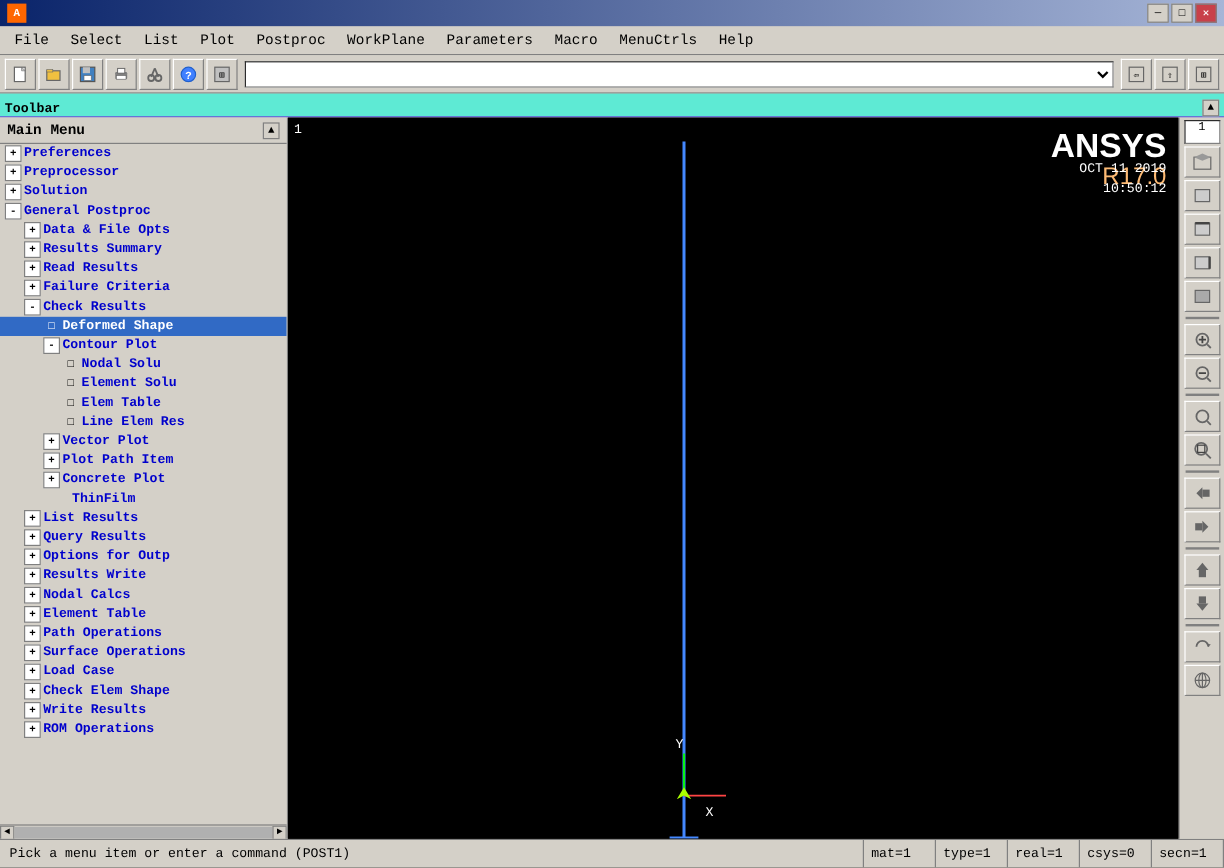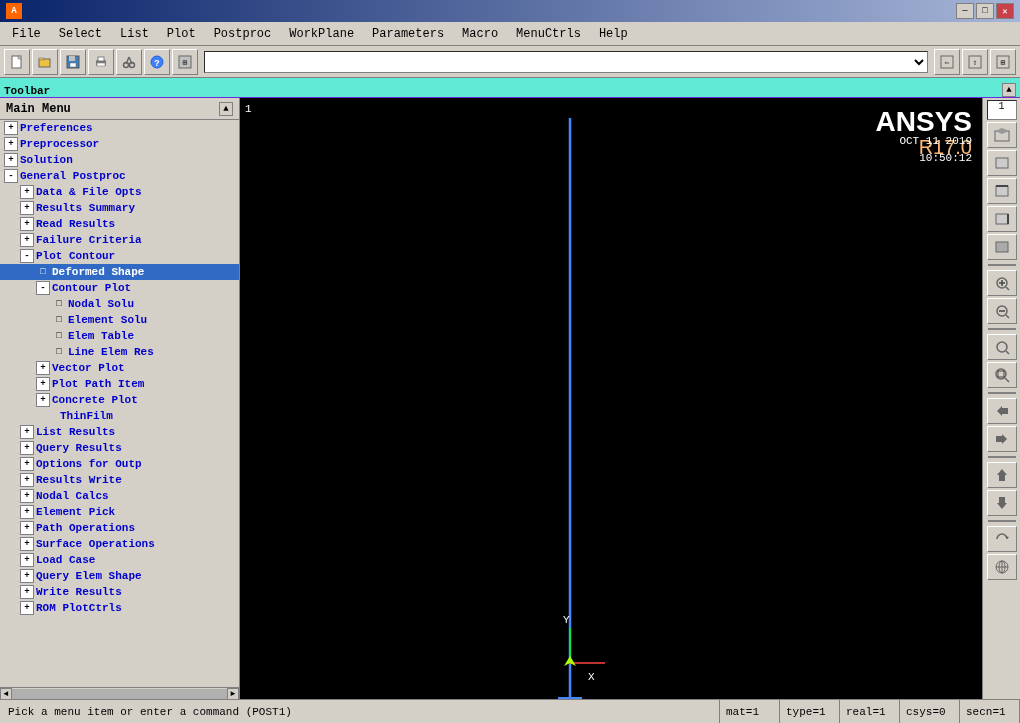--- a/index.html
+++ b/index.html
@@ -483,21 +483,21 @@
         <span class="item-label">Read Results</span>
       </div>
 
       <div class="tree-item" style="padding-left:20px">
         <span class="expander">+</span>
         <span class="item-label">Failure Criteria</span>
       </div>
 
       <div class="tree-item" style="padding-left:20px">
         <span class="expander">-</span>
-        <span class="item-label">Plot Contour</span>
+        <span class="item-label">Check Results</span>
       </div>
 
       <div class="tree-item highlighted" style="padding-left:36px">
         <span class="expander" style="border:none;background:transparent;color:#fff;">□</span>
         <span class="item-label">Deformed Shape</span>
       </div>
 
       <div class="tree-item" style="padding-left:36px">
         <span class="expander">-</span>
         <span class="item-label">Contour Plot</span>
@@ -563,51 +563,51 @@
         <span class="item-label">Results Write</span>
       </div>
 
       <div class="tree-item" style="padding-left:20px">
         <span class="expander">+</span>
         <span class="item-label">Nodal Calcs</span>
       </div>
 
       <div class="tree-item" style="padding-left:20px">
         <span class="expander">+</span>
-        <span class="item-label">Element Pick</span>
+        <span class="item-label">Element Table</span>
       </div>
 
       <div class="tree-item" style="padding-left:20px">
         <span class="expander">+</span>
         <span class="item-label">Path Operations</span>
       </div>
 
       <div class="tree-item" style="padding-left:20px">
         <span class="expander">+</span>
         <span class="item-label">Surface Operations</span>
       </div>
 
       <div class="tree-item" style="padding-left:20px">
         <span class="expander">+</span>
         <span class="item-label">Load Case</span>
       </div>
 
       <div class="tree-item" style="padding-left:20px">
         <span class="expander">+</span>
-        <span class="item-label">Query Elem Shape</span>
+        <span class="item-label">Check Elem Shape</span>
       </div>
 
       <div class="tree-item" style="padding-left:20px">
         <span class="expander">+</span>
         <span class="item-label">Write Results</span>
       </div>
 
       <div class="tree-item" style="padding-left:20px">
         <span class="expander">+</span>
-        <span class="item-label">ROM PlotCtrls</span>
+        <span class="item-label">ROM Operations</span>
       </div>
 
     </div>
     <div id="left-scroll-h">
       <div class="h-scroll-arrow">◄</div>
       <div class="h-scroll-track"></div>
       <div class="h-scroll-arrow">►</div>
     </div>
   </div>
 

